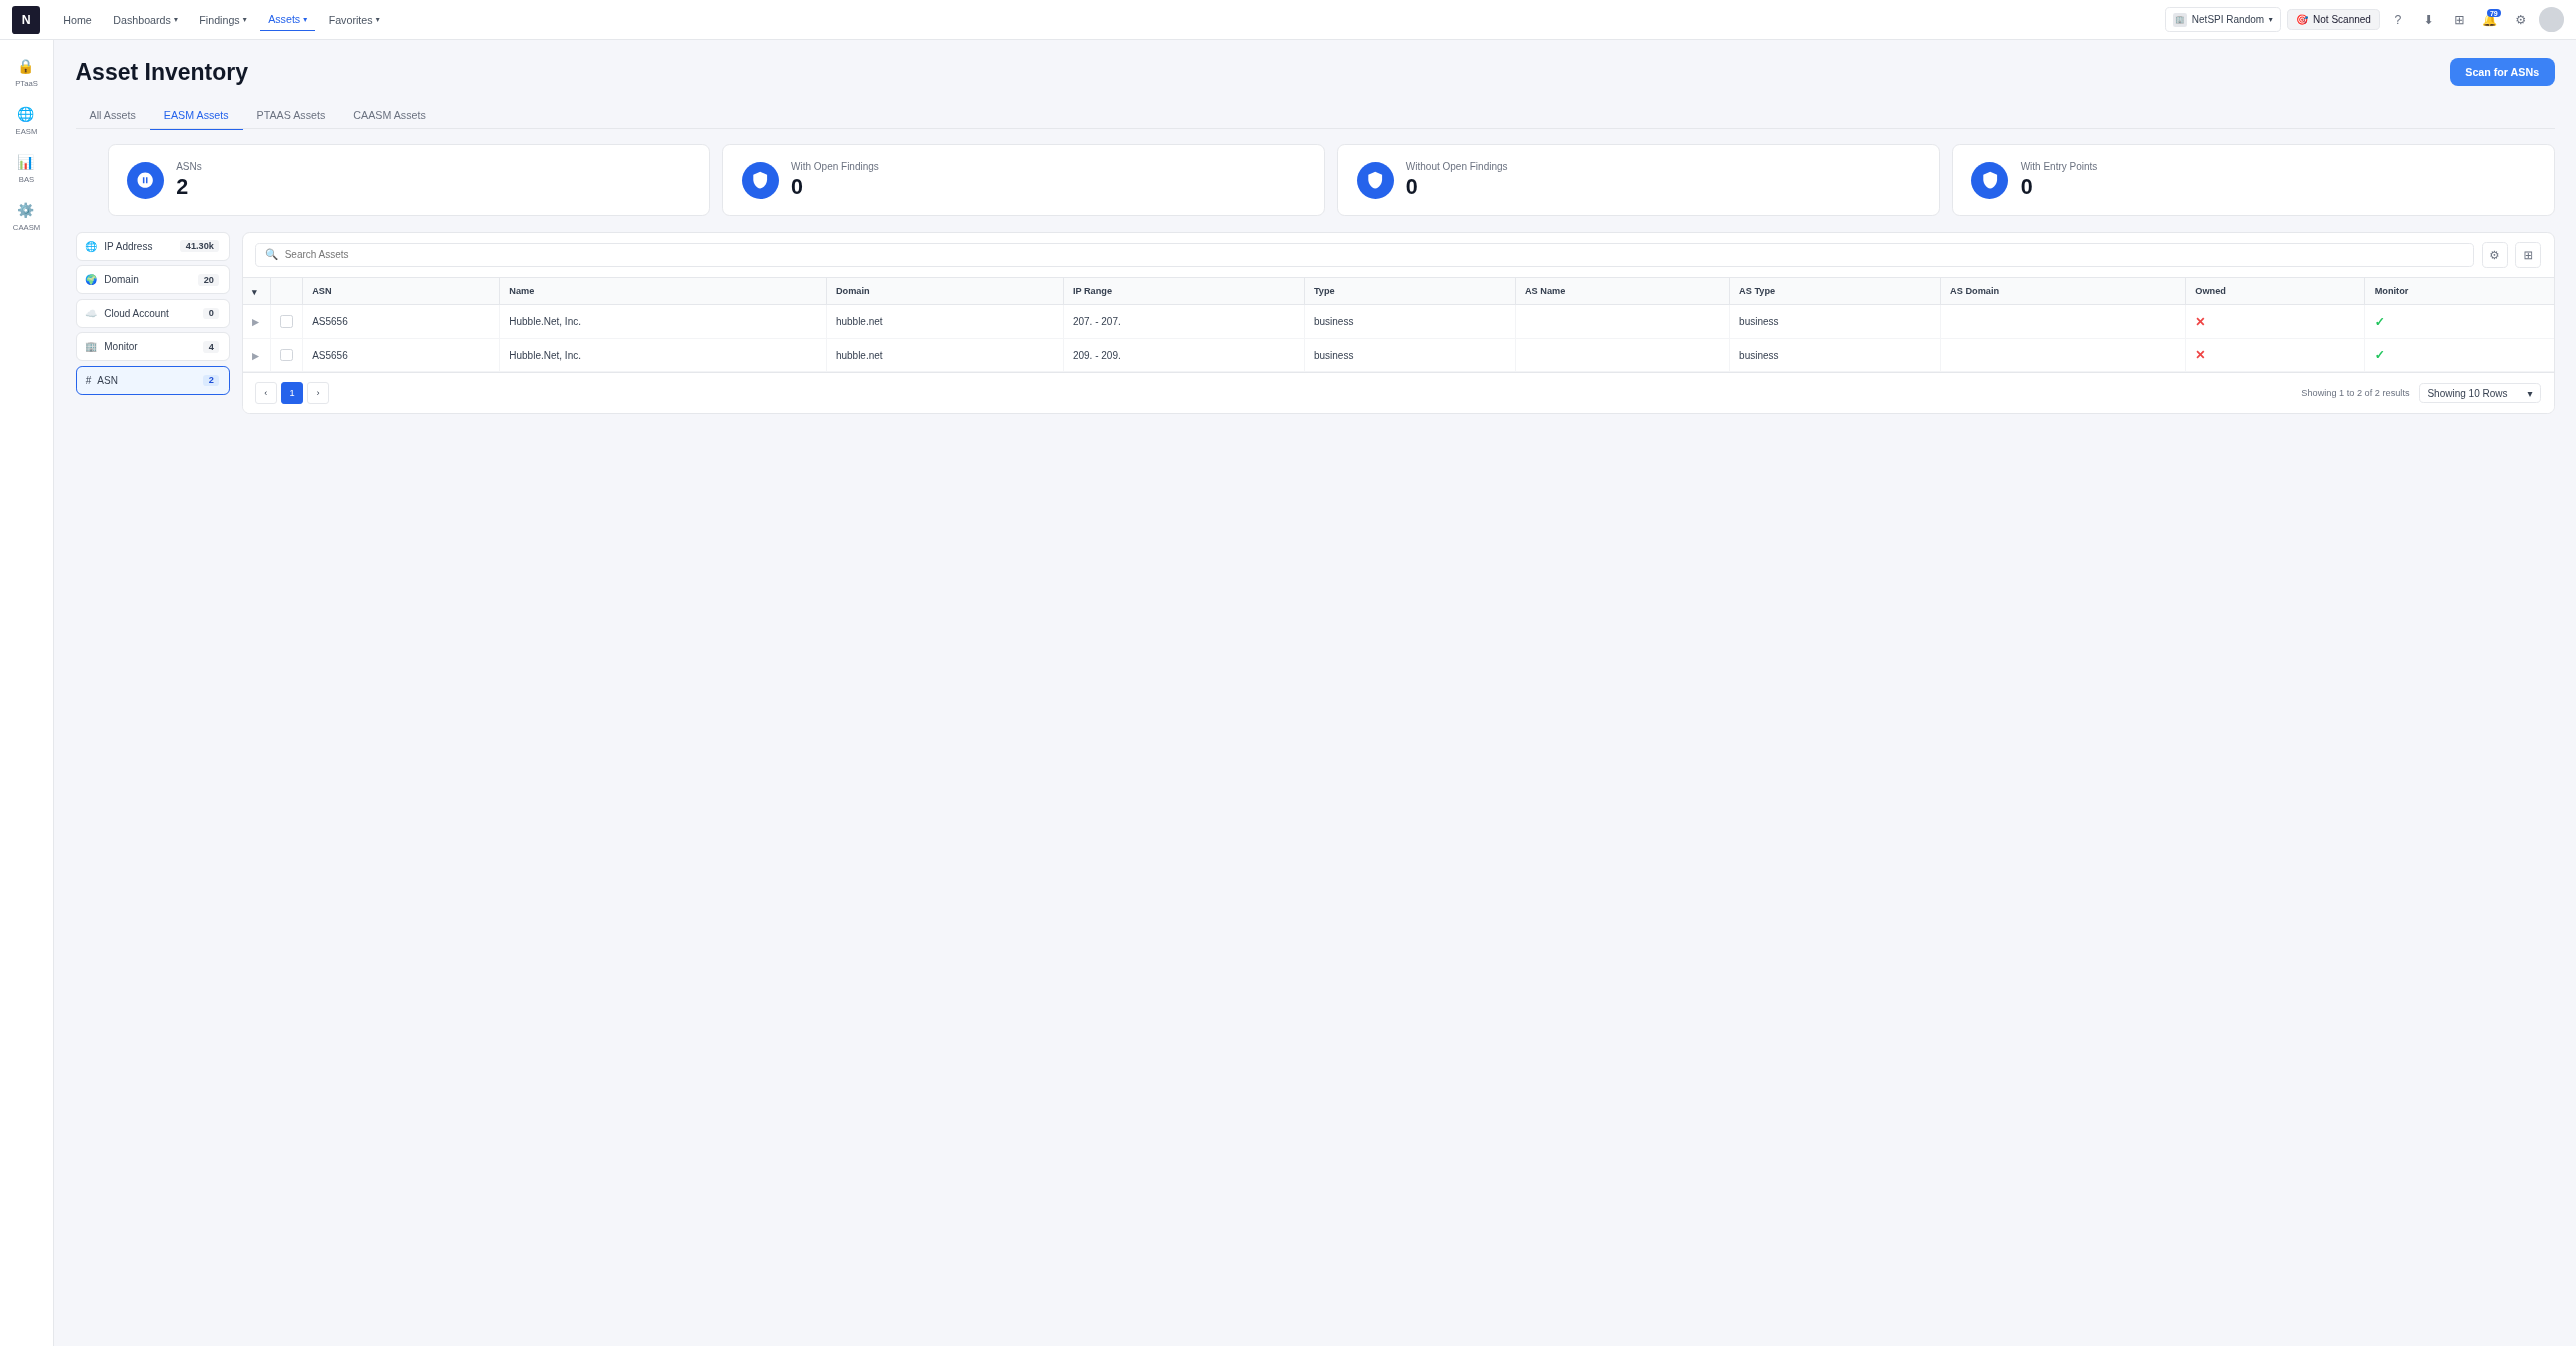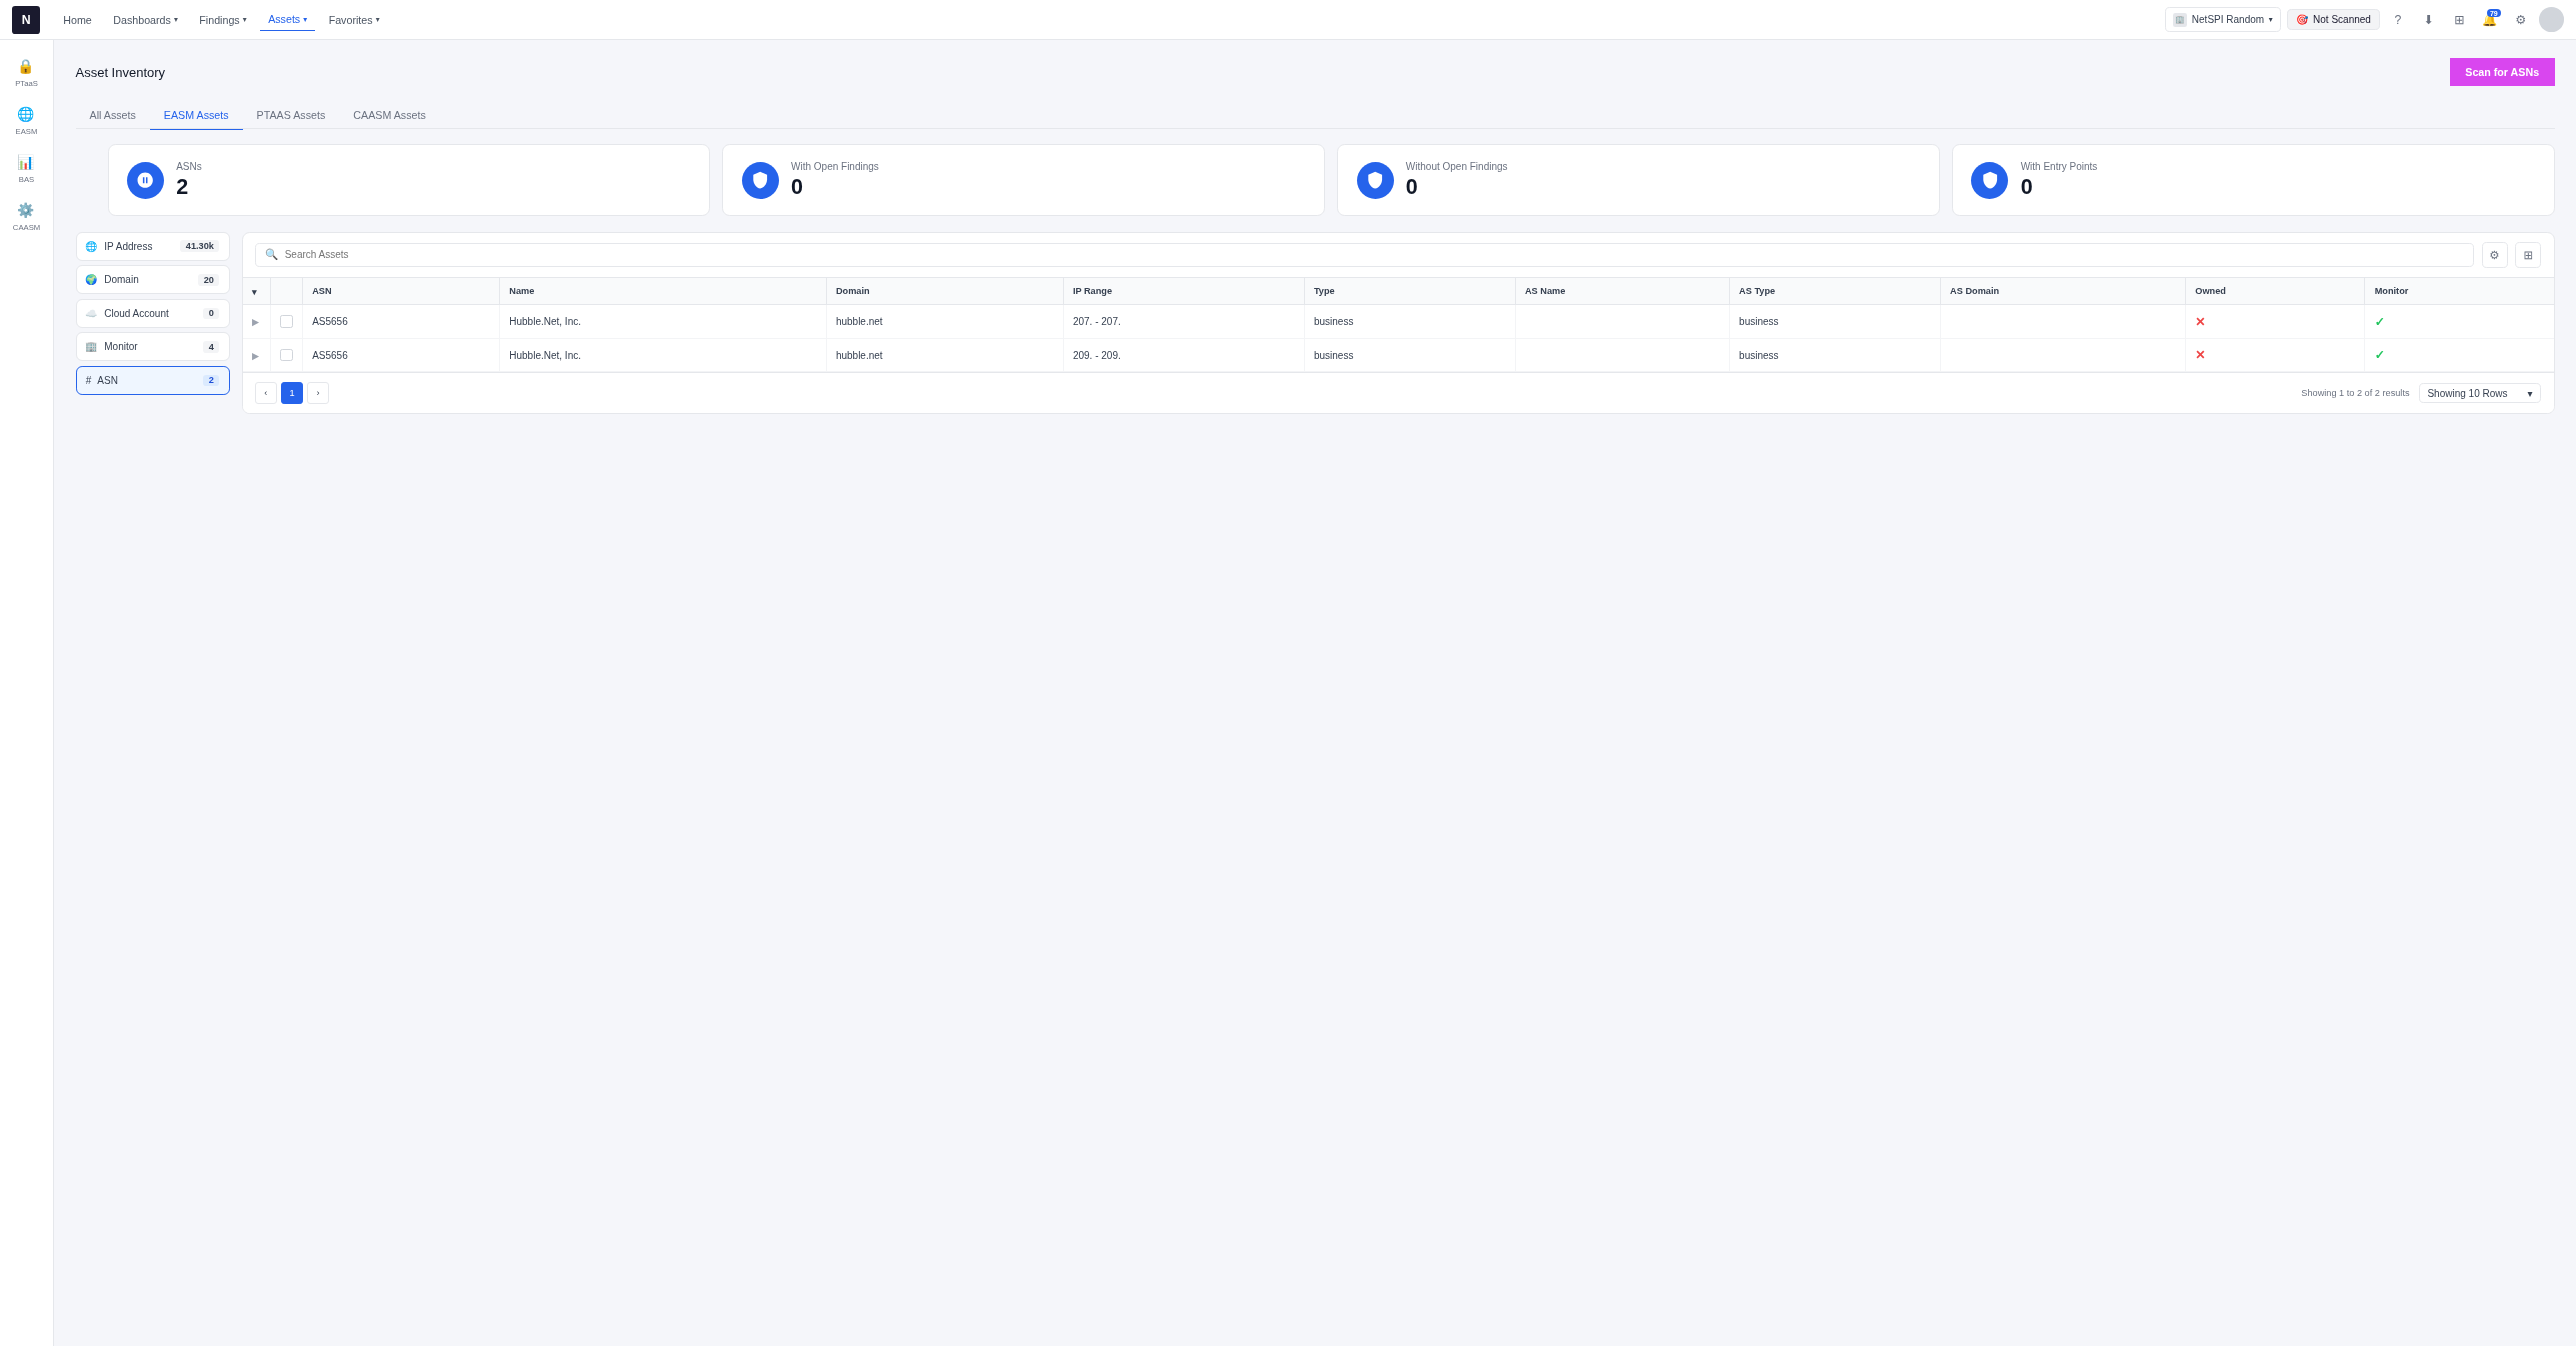--- a/index.html
+++ b/index.html
@@ -54,23 +54,23 @@
     }
     .sidebar-item .si-icon { font-size: 14px; margin-bottom: 1.5px; }
 
     
     .main {
       margin-left: 54px; margin-top: 40px; padding: 18.4px 21.5px; min-height: calc(100vh - 40px);
       background: #f5f6fa;
     }
 
     .page-header { display: flex; align-items: center; justify-content: space-between; margin-bottom: 15.4px; }
-    .page-title { font-size: 13px; font-weight: 400; color: #111827; }
+    .page-title { font-size: 23px; font-weight: 700; color: #111827; }
     .scan-btn {
-      background: #d946ef; color: #fff; border: none; border-radius: 0; padding: 7.7px 15.4px;
+      background: #3b82f6; color: #fff; border: none; border-radius: 8px; padding: 7.7px 15.4px;
       font-size: 10.7px; font-weight: 600; cursor: pointer;
     }
 
     
     .tabs { display: flex; gap: 0; border-bottom: 1.5px solid #e5e7eb; margin-bottom: 15.4px; }
     .tab {
       padding: 7.7px 14px; cursor: pointer; font-size: 10.7px; color: #6b7280;
       border-bottom: 1.5px solid transparent; margin-bottom: -1.5px;
     }
     .tab.active { color: #2563eb; border-bottom: 1.5px solid #2563eb; font-weight: 400; }

